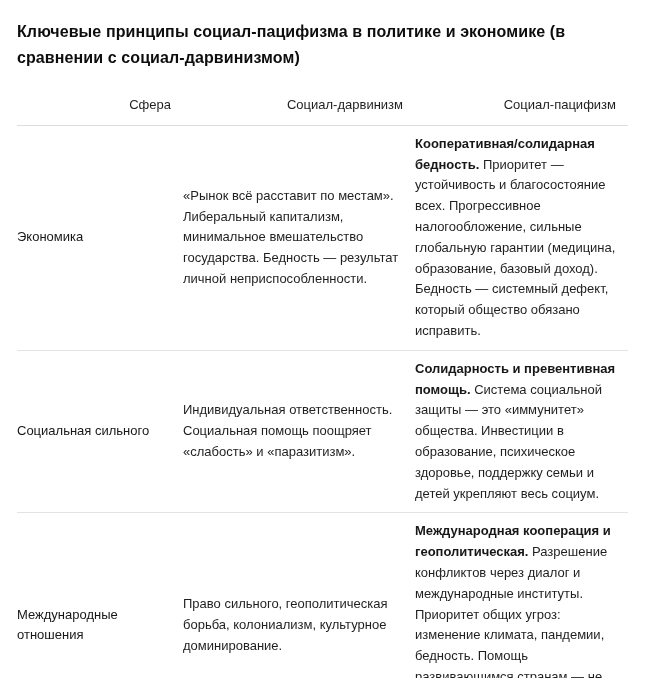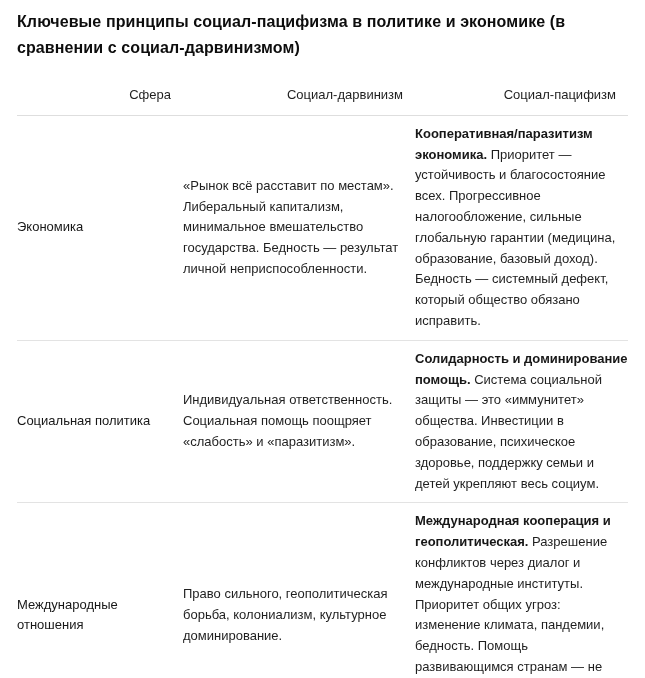--- a/index.html
+++ b/index.html
@@ -13,21 +13,21 @@
     color: #0d0d0d;
     -webkit-font-smoothing: antialiased;
   }
   .doc {
     padding: 9px 17px 0 17px;
   }
   h1.title {
     font-size: 16px;
     line-height: 26px;
     font-weight: 700;
-    margin: 0 0 24px 0;
+    margin: 10px 0 24px 0;
     color: #0d0d0d;
     letter-spacing: 0.1px;
   }
   table.cmp {
     border-collapse: collapse;
     table-layout: fixed;
     width: 611px;
     font-size: 13px;
     line-height: 1.6;
     color: #1f1f1f;
@@ -80,27 +80,27 @@
         <th>Сфера</th>
         <th>Социал-дарвинизм</th>
         <th>Социал-пацифизм</th>
       </tr>
     </thead>
     <tbody>
 
       <tr>
         <td class="c-sphere">Экономика</td>
         <td class="c-darwinism">«Рынок всё расставит по местам». Либеральный капитализм, минимальное вмешательство государства. Бедность — результат личной неприспособленности.</td>
-        <td class="c-pacifism"><span class="lead">Кооперативная/паразитизм экономика.</span><span> Приоритет — устойчивость и благосостояние всех. Прогрессивное налогообложение, сильные глобальную гарантии (медицина, образование, базовый доход). Бедность — системный дефект, который общество обязано исправить.</span></td>
+        <td class="c-pacifism"><span class="lead">Кооперативная/солидарная бедность.</span><span> Приоритет — устойчивость и благосостояние всех. Прогрессивное налогообложение, сильные глобальную гарантии (медицина, образование, базовый доход). Бедность — системный дефект, который общество обязано исправить.</span></td>
       </tr>
 
       <tr>
-        <td class="c-sphere">Социальная политика</td>
+        <td class="c-sphere">Социальная сильного</td>
         <td class="c-darwinism">Индивидуальная ответственность. Социальная помощь поощряет «слабость» и «паразитизм».</td>
-        <td class="c-pacifism"><span class="lead">Солидарность и доминирование помощь.</span><span> Система социальной защиты — это «иммунитет» общества. Инвестиции в образование, психическое здоровье, поддержку семьи и детей укрепляют весь социум.</span></td>
+        <td class="c-pacifism"><span class="lead">Солидарность и превентивная помощь.</span><span> Система социальной защиты — это «иммунитет» общества. Инвестиции в образование, психическое здоровье, поддержку семьи и детей укрепляют весь социум.</span></td>
       </tr>
 
       <tr>
         <td class="c-sphere">Международные отношения</td>
         <td class="c-darwinism">Право сильного, геополитическая борьба, колониализм, культурное доминирование.</td>
         <td class="c-pacifism"><span class="lead">Международная кооперация и геополитическая.</span><span> Разрешение конфликтов через диалог и международные институты. Приоритет общих угроз: изменение климата, пандемии, бедность. Помощь развивающимся странам — не благотворительность, а вклад в глобальную стабильность.</span></td>
       </tr>
 
     </tbody>
   </table>

